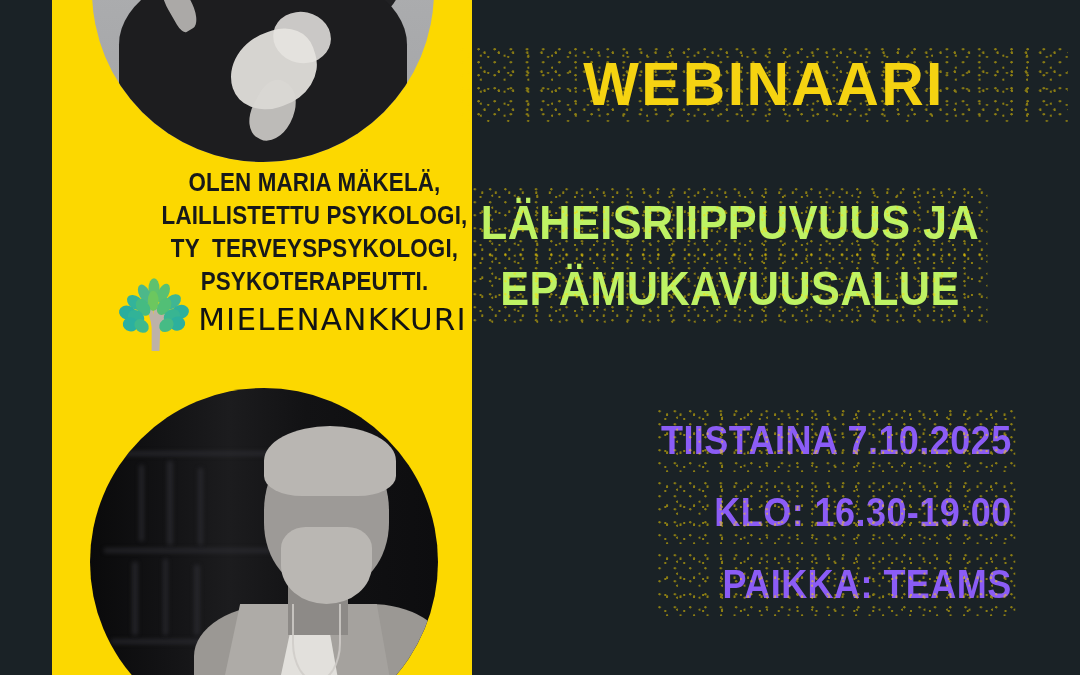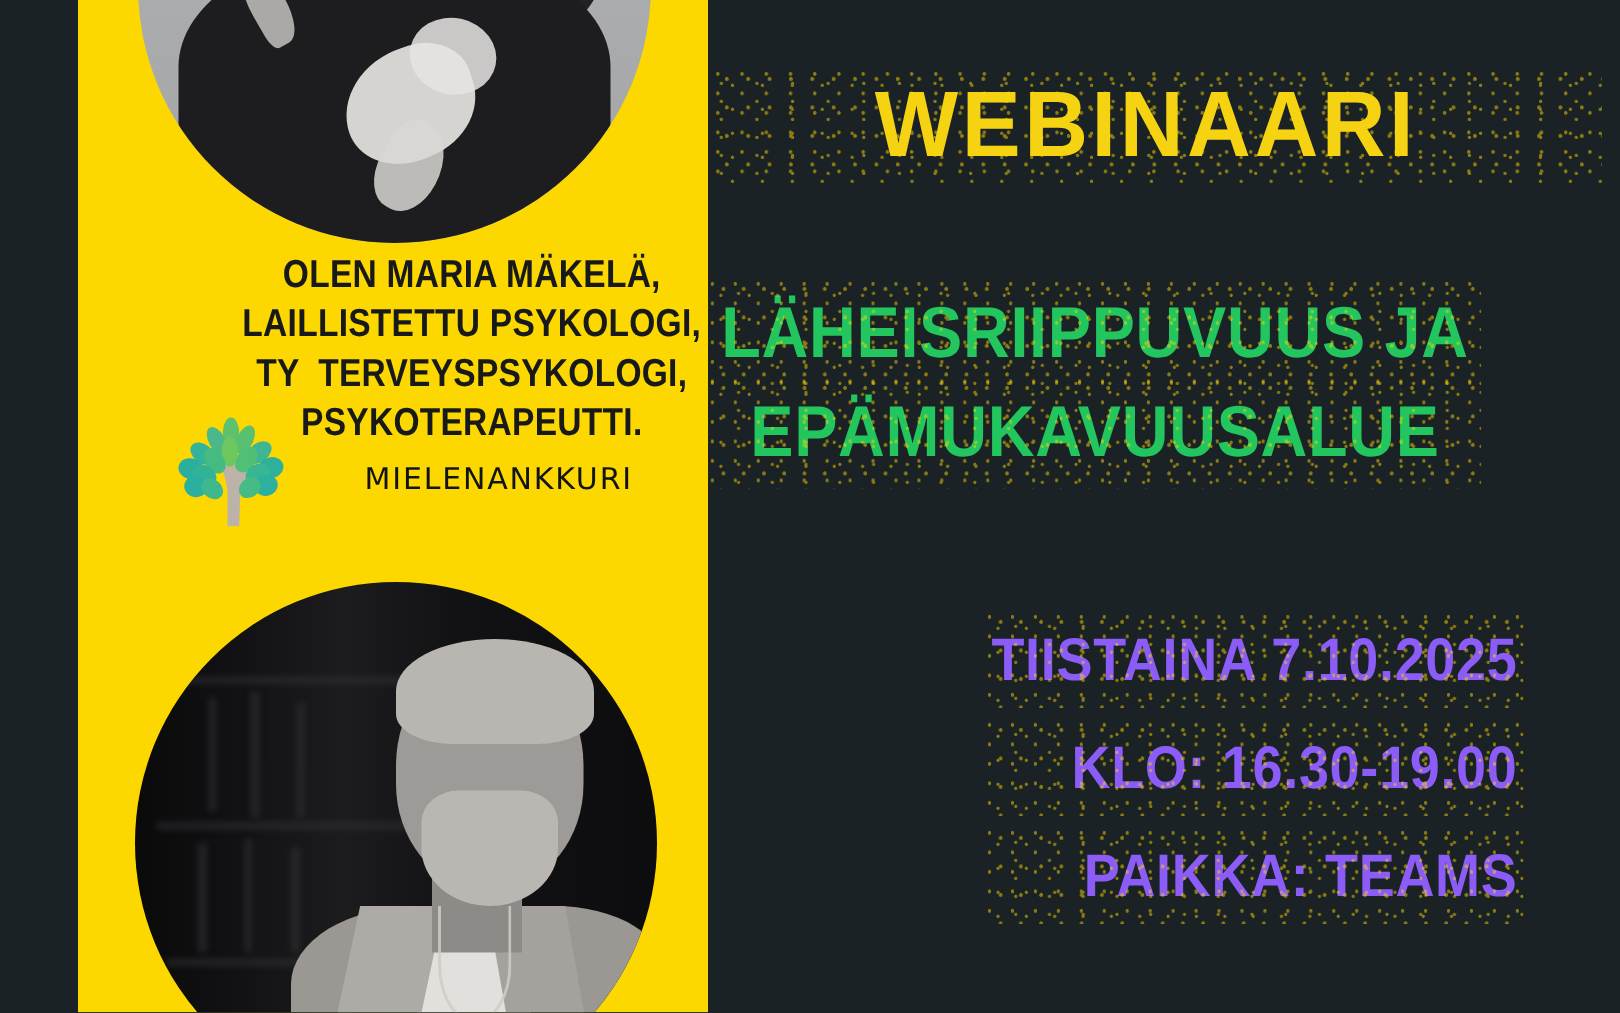--- a/index.html
+++ b/index.html
@@ -243,21 +243,21 @@
     transform: scaleX(.86);
     transform-origin: center;
     white-space: pre;
   }
   .brand-line {
     display: block;
     margin-top: 2px;
     color: #111314;
     font-family: "DejaVu Sans", sans-serif;
     font-weight: 400;
-    font-size: 20px;
+    font-size: 31px;
     line-height: 38px;
     letter-spacing: 1.2px;
     text-align: center;
     padding-left: 36px;
   }
 
   
   .right-panel {
     position: absolute;
     left: 448px;
@@ -279,21 +279,21 @@
     letter-spacing: 2.5px;
     transform: scaleX(.95);
     transform-origin: center;
   }
   .headline {
     position: absolute;
     left: 0;
     right: 68px;
     top: 190px;
     text-align: center;
-    color: #22c55e;
+    color: #bef264;
     font-family: "Liberation Sans Narrow", "Liberation Sans", sans-serif;
     font-weight: 700;
     letter-spacing: .5px;
   }
   .headline span {
     display: block;
     font-size: 48px;
     line-height: 66px;
     transform: scaleX(.9);
     transform-origin: center;

